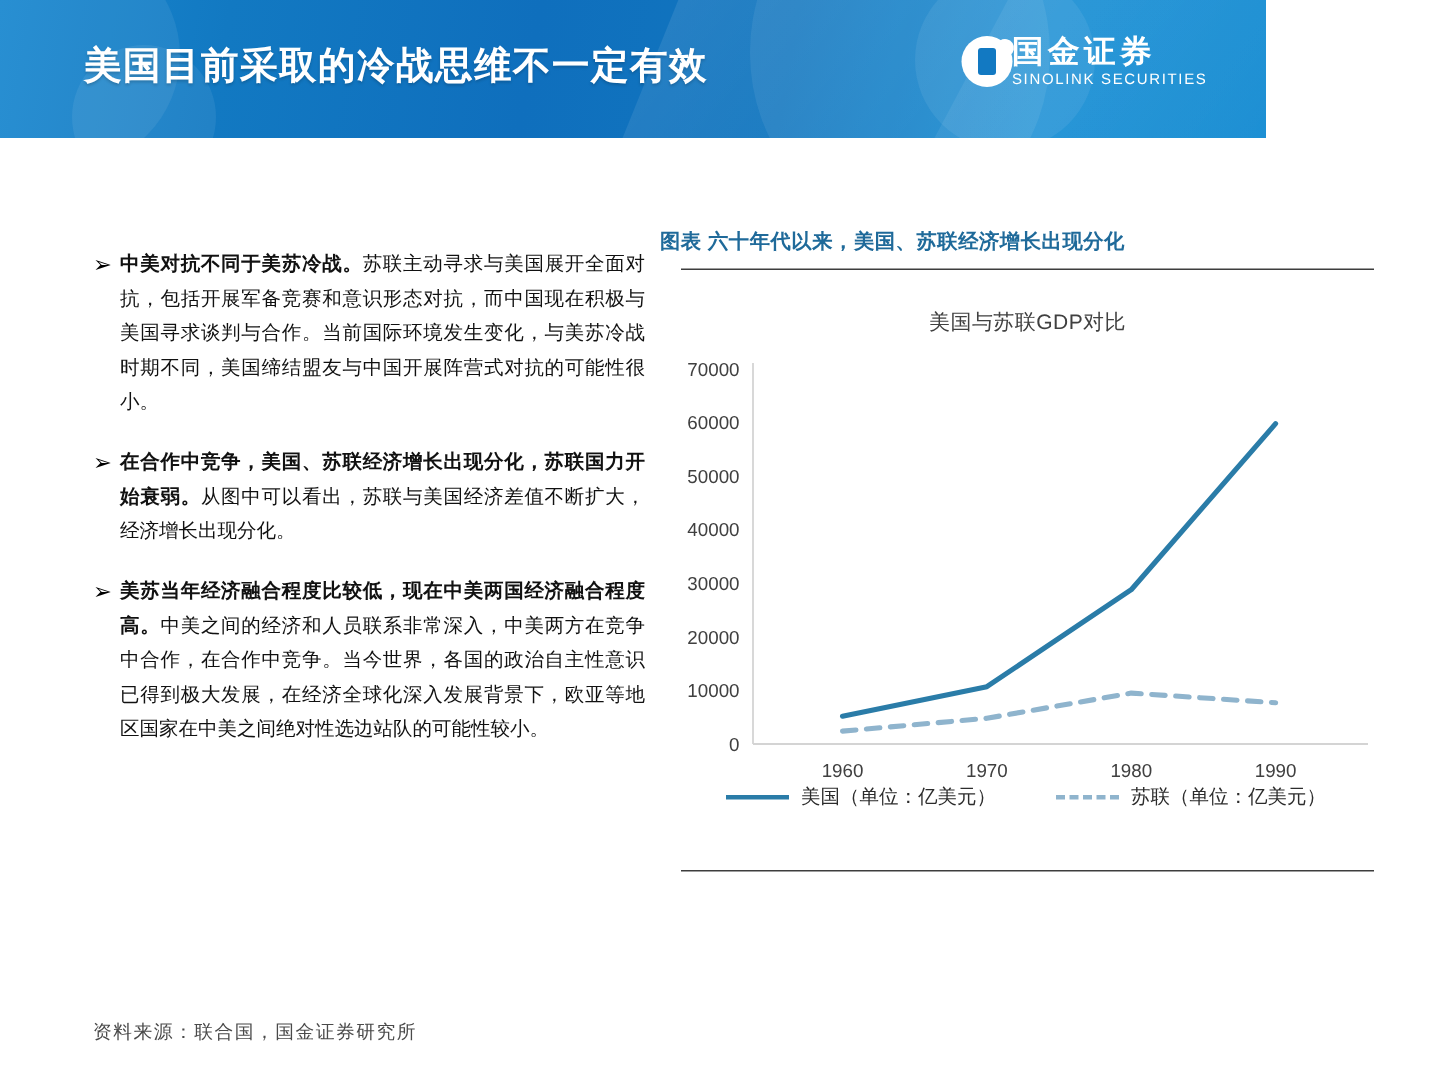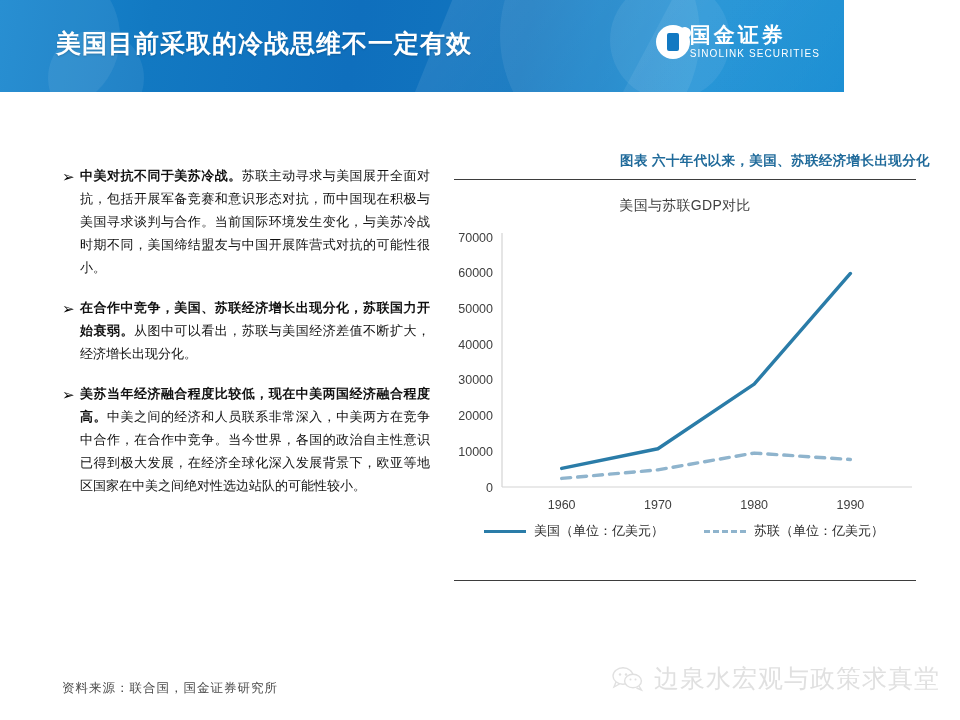--- a/index.html
+++ b/index.html
@@ -30,21 +30,21 @@
     position:absolute;left:640px;top:-40px;width:260px;height:200px;
     background:linear-gradient(100deg,rgba(255,255,255,0.07),rgba(255,255,255,0));
     transform:skewX(-28deg);
   }
   .hdr-title{
     position:absolute;left:56px;top:27px;
     color:#ffffff;font-size:25px;font-weight:bold;letter-spacing:1px;
     text-shadow:0 1px 2px rgba(0,0,0,0.18);
     white-space:nowrap;
   }
-  .logo{position:absolute;right:24px;top:24px;display:flex;align-items:center;gap:0;}
+  .logo{position:absolute;right:39px;top:24px;display:flex;gap:0;}
   .logo-mark{
     width:34px;height:34px;border-radius:50%;background:#ffffff;
     position:relative;flex:0 0 auto;
   }
   .logo-mark:after{
     content:"";position:absolute;left:11px;top:8px;width:12px;height:18px;
     background:#1279c2;border-radius:2px;
   }
   .logo-mark:before{
     content:"";position:absolute;right:-1px;top:2px;width:12px;height:12px;
@@ -66,27 +66,27 @@
   .bullet-body{
     flex:1 1 auto;font-size:13px;line-height:23px;color:#111111;
     text-align:justify;
     font-family:"Liberation Sans","DejaVu Sans",sans-serif;
   }
   .bullet-body b{font-weight:bold;}
 
   
   .chart-card{position:absolute;left:440px;top:58px;width:490px;height:480px;}
   .fig-title{
-    text-align:right;color:#1f6a9a;font-size:13.5px;font-weight:bold;
+    text-align:left;color:#1f6a9a;font-size:13.5px;font-weight:bold;
     letter-spacing:0.4px;padding-top:2px;
   }
   .rule-top{border-top:1.6px solid #3d3d3d;margin:9px 14px 0 14px;}
   .rule-bottom{border-top:1.6px solid #3d3d3d;margin:0 14px;position:absolute;left:0;right:0;top:430px;}
   .chart-subtitle{
-    text-align:center;color:#404040;font-size:14px;margin-top:17px;letter-spacing:0.3px;
+    text-align:center;color:#404040;font-size:14px;margin-top:26px;letter-spacing:0.3px;
   }
 
   .plot-wrap{position:relative;width:490px;height:330px;margin-top:6px;}
   .plot-svg{position:absolute;left:0;top:0;}
 
   .legend{
     position:absolute;left:24px;top:372px;width:440px;
     display:flex;justify-content:space-around;align-items:center;
   }
   .legend-item{display:flex;align-items:center;gap:8px;}
@@ -193,30 +193,15 @@
           <span class="legend-swatch-dashed"></span>
           <span class="legend-label">苏联（单位：亿美元）</span>
         </div>
       </div>
 
       <div class="rule-bottom"></div>
     </div>
 
     <div class="source">资料来源：联合国，国金证券研究所</div>
 
-    <div class="watermark">
-      <span class="wm-icon">
-        <svg width="32" height="26" viewBox="0 0 32 26">
-          <ellipse cx="11" cy="10" rx="10" ry="8.2" fill="none" stroke="#9a9a9a" stroke-width="1.4"></ellipse>
-          <path d="M4 16 L2 21 L7.5 18" fill="none" stroke="#9a9a9a" stroke-width="1.4"></path>
-          <circle cx="8" cy="8.5" r="1.2" fill="#9a9a9a"></circle>
-          <circle cx="14" cy="8.5" r="1.2" fill="#9a9a9a"></circle>
-          <ellipse cx="21" cy="15" rx="8.4" ry="6.8" fill="#ffffff" stroke="#9a9a9a" stroke-width="1.4"></ellipse>
-          <path d="M27 20 L29.5 24 L24.5 22" fill="none" stroke="#9a9a9a" stroke-width="1.4"></path>
-          <circle cx="18.5" cy="13.6" r="1" fill="#9a9a9a"></circle>
-          <circle cx="23.5" cy="13.6" r="1" fill="#9a9a9a"></circle>
-        </svg>
-      </span>
-      <span class="wm-text">边泉水宏观与政策求真堂</span>
-    </div>
 
   </div>
 </div>
 
 </body></html>

